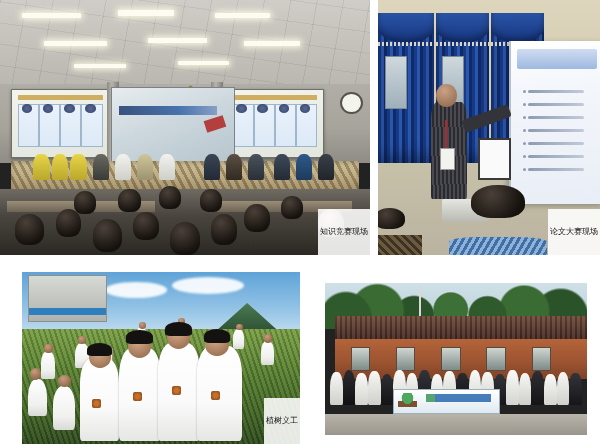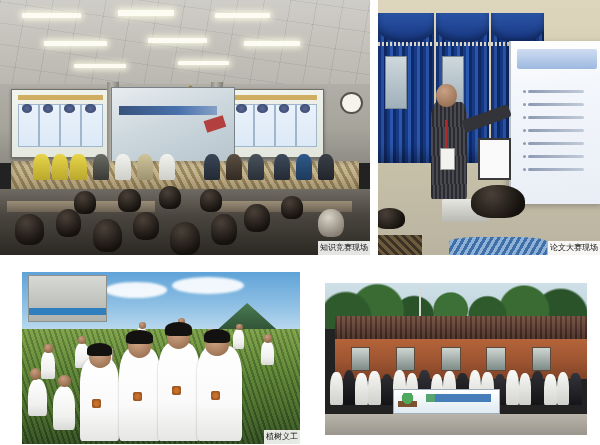--- a/index.html
+++ b/index.html
@@ -15,21 +15,21 @@
 
   .photo{position:absolute;overflow:hidden;background:#222;}
   .photo .scene{position:absolute;inset:0;}
 
   .caption{
     position:absolute;right:0;bottom:0;
     background:rgba(255,255,255,0.88);
     color:#111;
     font-size:8px;
     line-height:10px;
-    padding:2px 2px;
+    padding:18px 2px;
     letter-spacing:0px;
     white-space:nowrap;
     font-family:"DejaVu Sans", sans-serif;
     text-align:center;
   }
 
   
   #photo-seminar{left:0px;top:0px;width:370px;height:255px;}
   .hall-ceiling{position:absolute;left:0;top:0;width:100%;height:34%;
     background:

